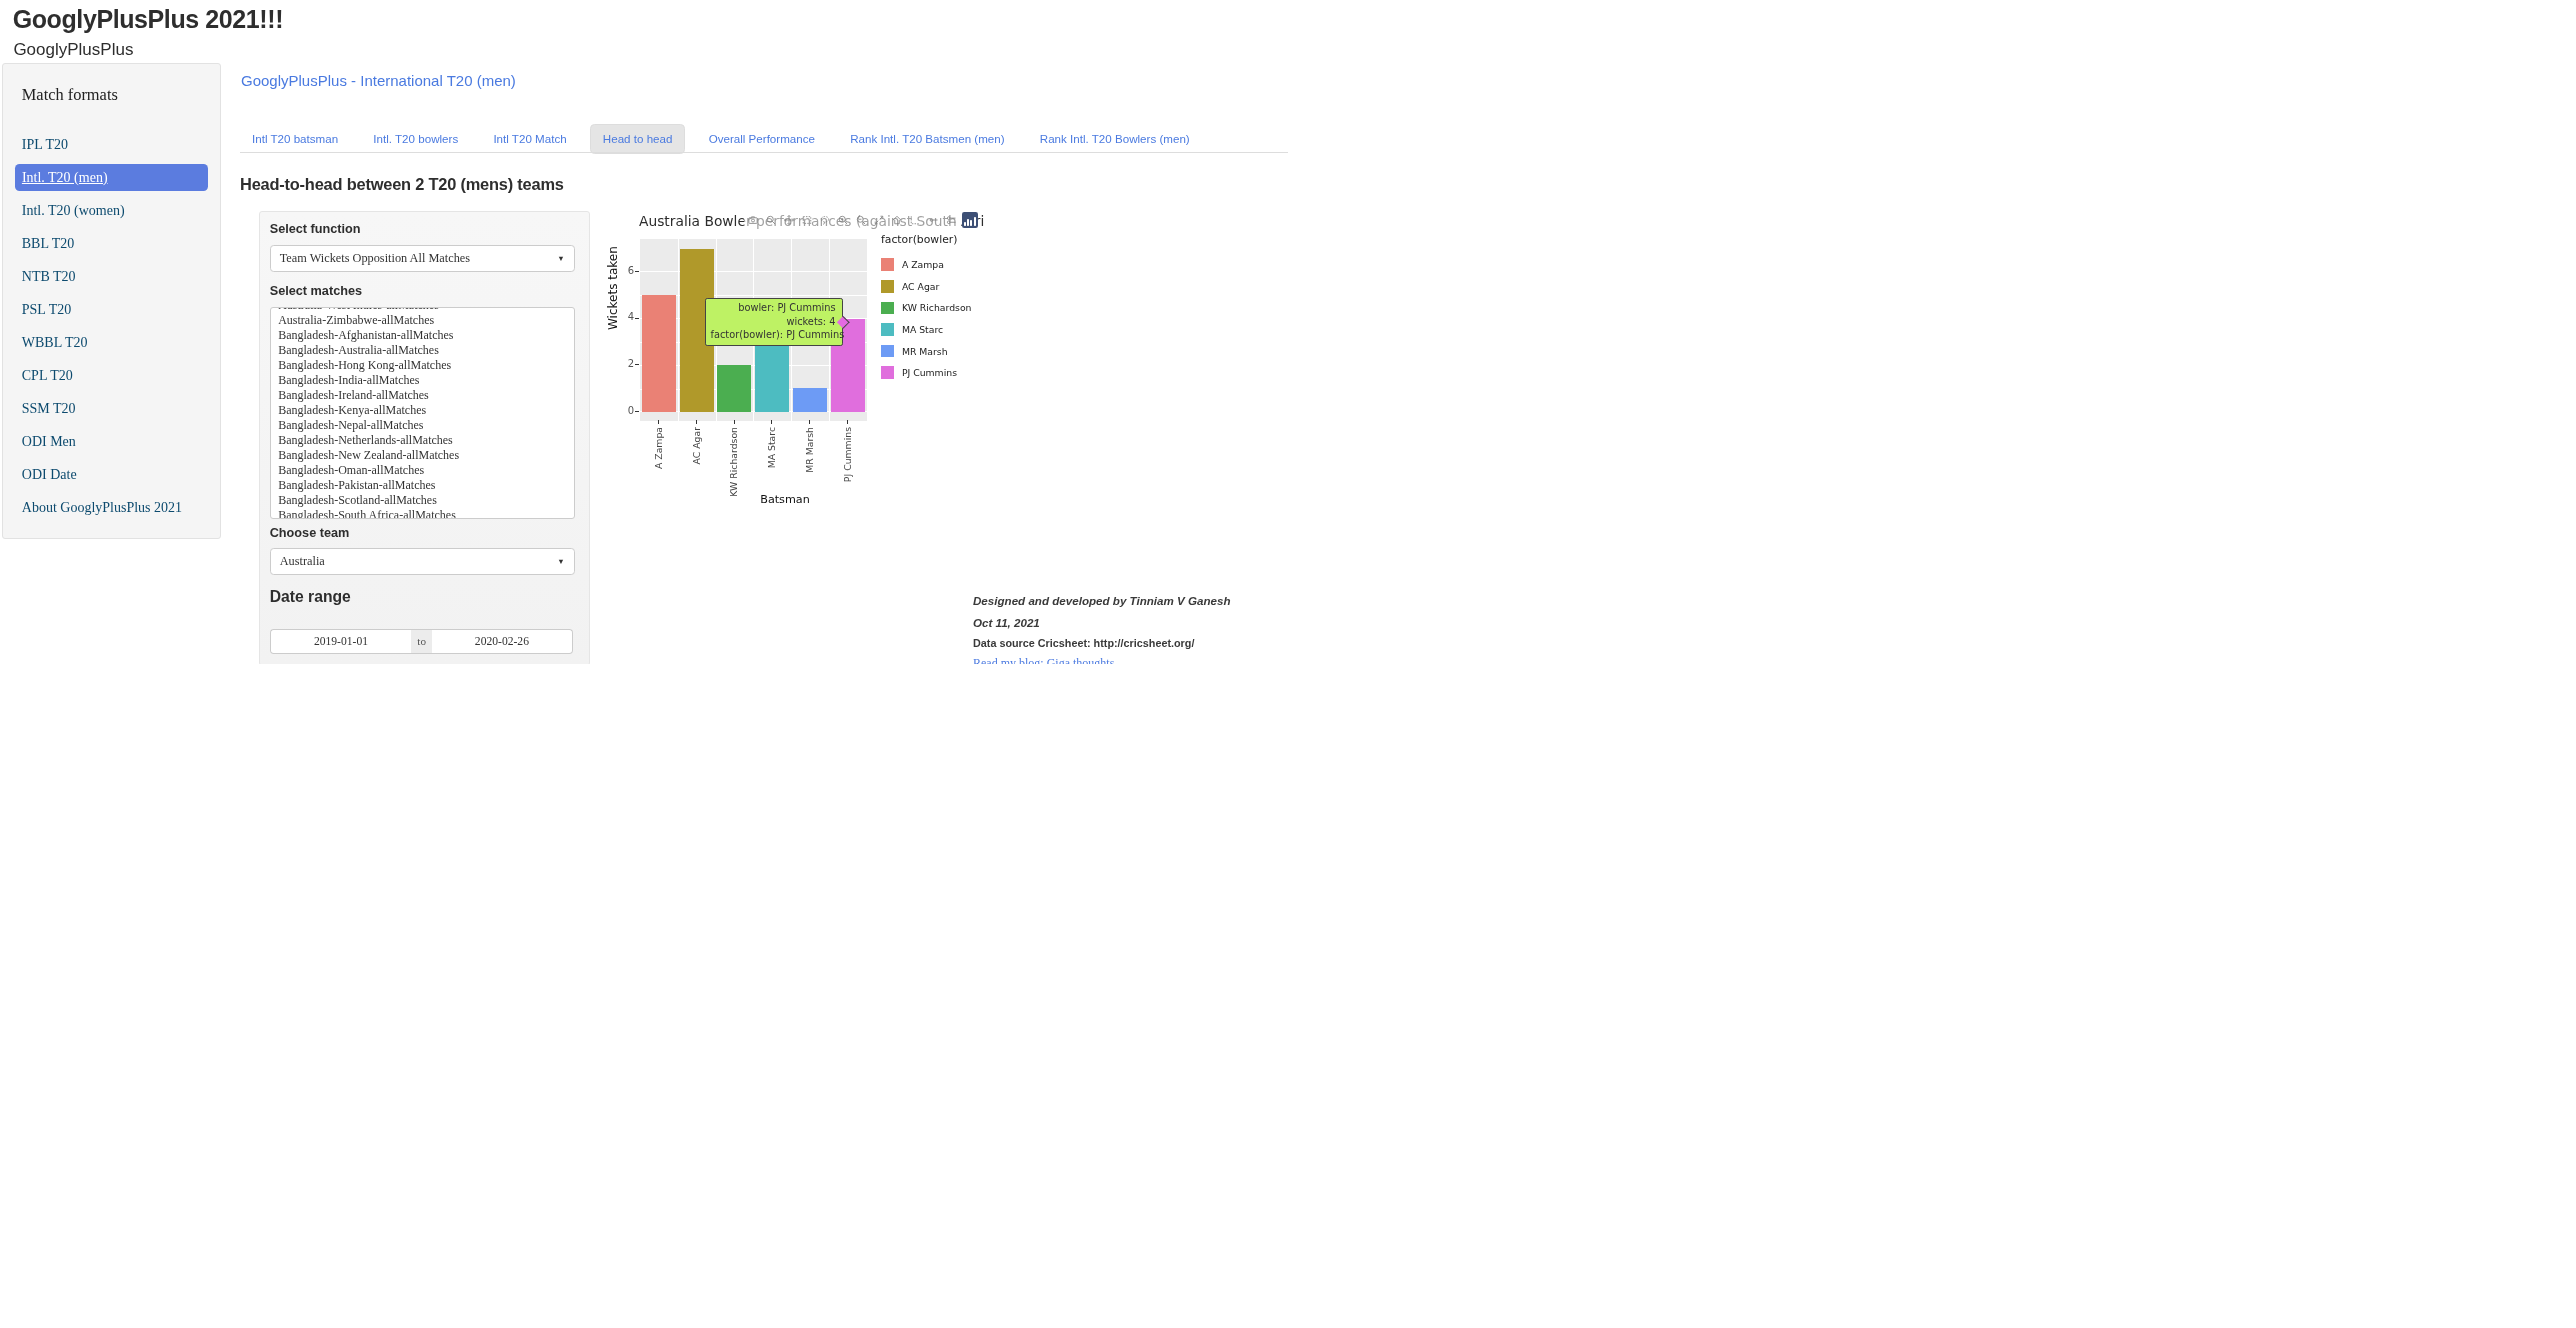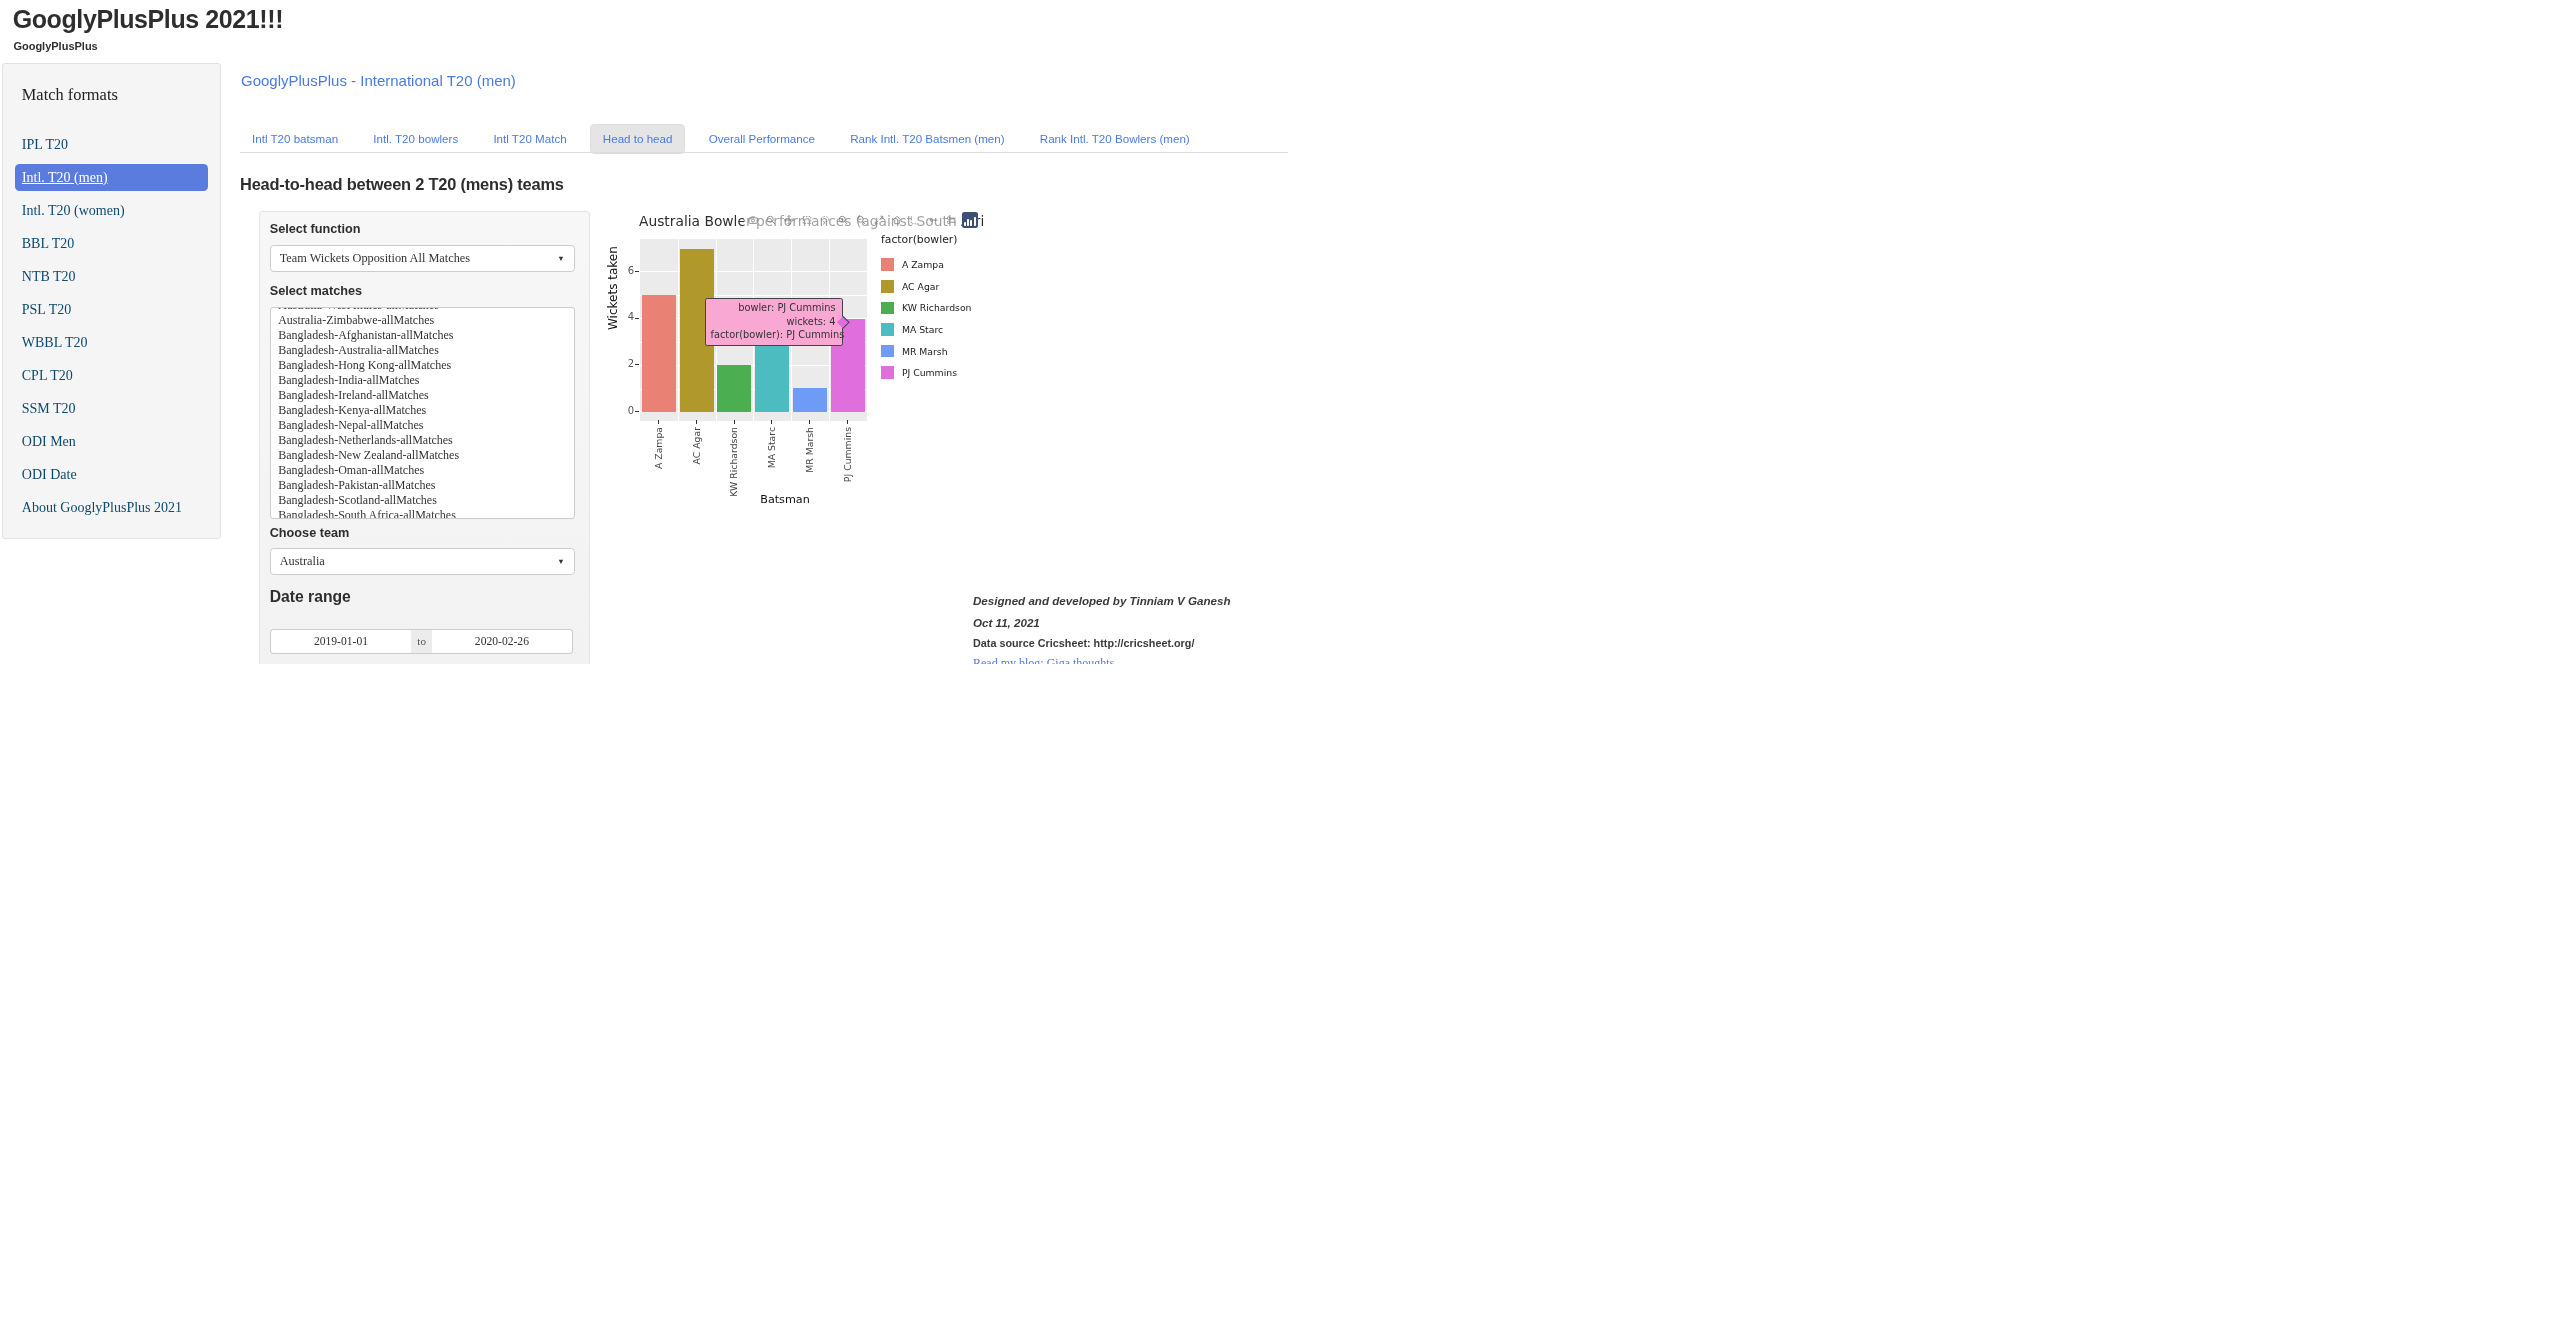--- a/index.html
+++ b/index.html
@@ -3,21 +3,21 @@
 <meta charset="utf-8">
 <style>
   html,body{margin:0;padding:0;}
   body{
     width:1288px;height:664px;position:relative;overflow:hidden;
     background:#ffffff;font-family:"Liberation Sans",sans-serif;color:#333;
   }
   
   .hdr-title{position:absolute;left:12.7px;top:4.5px;font-size:25px;font-weight:bold;
     color:#2e2e2e;letter-spacing:-0.4px;}
-  .hdr-sub{position:absolute;left:13.4px;top:40px;font-size:11px;font-weight:bold;color:#2e2e2e;}
+  .hdr-sub{position:absolute;left:13.4px;top:40px;font-size:17px;font-weight:normal;color:#2e2e2e;}
   
   .sidebar{position:absolute;left:2.2px;top:63px;width:217px;height:474px;
     background:#f5f5f5;border:0.7px solid #e2e2e2;border-radius:3px;}
   .side-head{position:absolute;left:18.6px;top:21px;font-family:"Liberation Serif",serif;
     font-size:16.4px;color:#222;}
   .side-list{position:absolute;left:0;top:64px;right:0;}
   .side-item{height:33px;display:flex;align-items:center;padding-left:18.6px;
     font-family:"Liberation Serif",serif;font-size:14px;color:#0c4a6e;cursor:pointer;}
   .side-item.sel{background:#5b7cdf;color:#ffffff;border-radius:4.5px;
     margin:0 12px;padding-left:6.7px;height:27.6px;text-decoration:underline;}
@@ -77,21 +77,21 @@
   .ylab{position:absolute;left:-6px;top:119px;transform:rotate(-90deg) translate(0,-50%);
     transform-origin:left top;font-family:"DejaVu Sans",sans-serif;font-size:12px;color:#111;
     white-space:nowrap;}
   .xlab{position:absolute;left:134px;top:282px;transform:translateX(-50%);
     font-family:"DejaVu Sans",sans-serif;font-size:11.2px;color:#111;margin-left:32px;}
   .legend{position:absolute;left:262px;top:22.4px;}
   .leg-title{font-family:"DejaVu Sans",sans-serif;font-size:10.8px;color:#222;margin-bottom:7.5px;}
   .leg-row{display:flex;align-items:center;height:21.6px;}
   .leg-sw{width:12.7px;height:12.7px;margin-right:8.2px;}
   .leg-lab{font-family:"DejaVu Sans",sans-serif;font-size:9.3px;color:#222;white-space:nowrap;}
-  .tooltip{position:absolute;left:86px;top:87px;width:125px;background:#f9a8d4;
+  .tooltip{position:absolute;left:86px;top:87px;width:125px;background:#bef264;
     border:1.5px solid #444;border-radius:2.2px;padding:2.2px 6.7px 3.7px 4.5px;z-index:4;}
   .tooltip .tl{font-family:"DejaVu Sans",sans-serif;font-size:9.8px;color:#333;
     text-align:right;line-height:13.4px;white-space:nowrap;}
   .tooltip .arrow{position:absolute;right:-5.2px;top:50%;width:7.5px;height:7.5px;
     background:#e46ae2;border-top:1.5px solid #444;border-right:1.5px solid #444;
     transform:translateY(-50%) rotate(45deg);}
   
   .footer{position:absolute;left:973px;top:594px;width:313px;}
   .ft1{font-size:11.6px;font-weight:bold;font-style:italic;color:#3a3a3a;}
   .ft2{margin-top:9px;font-size:11.6px;font-weight:bold;font-style:italic;color:#3a3a3a;}

